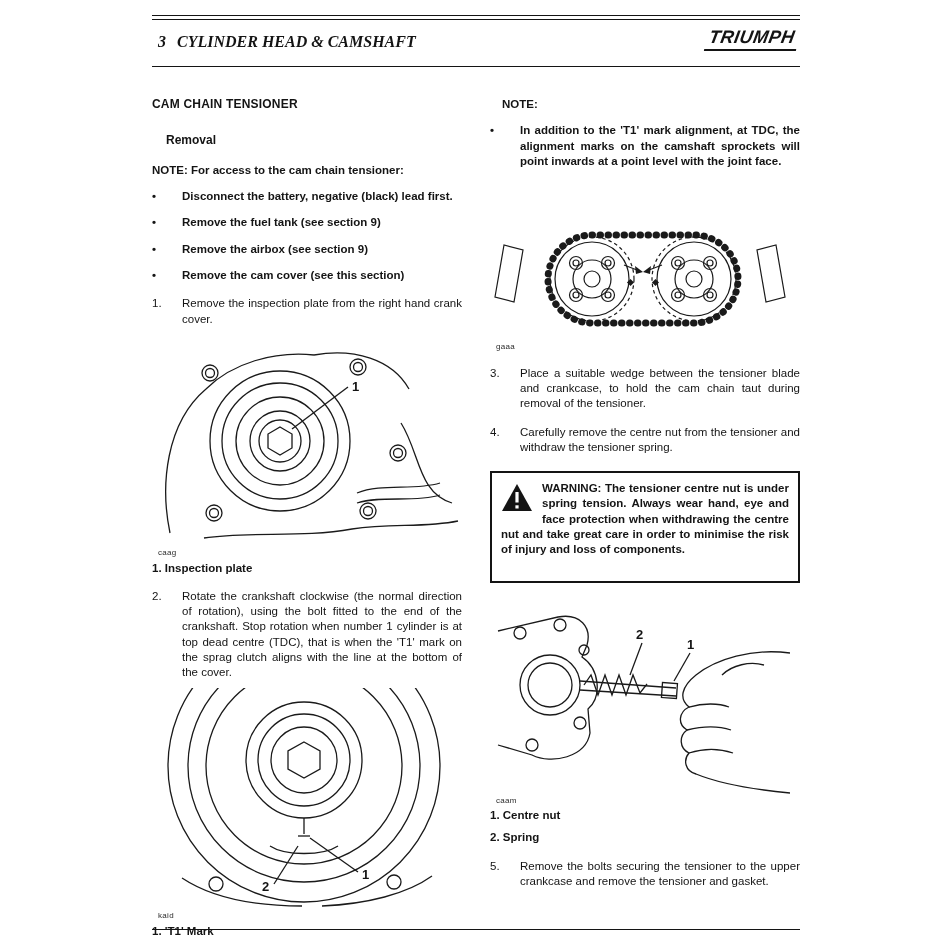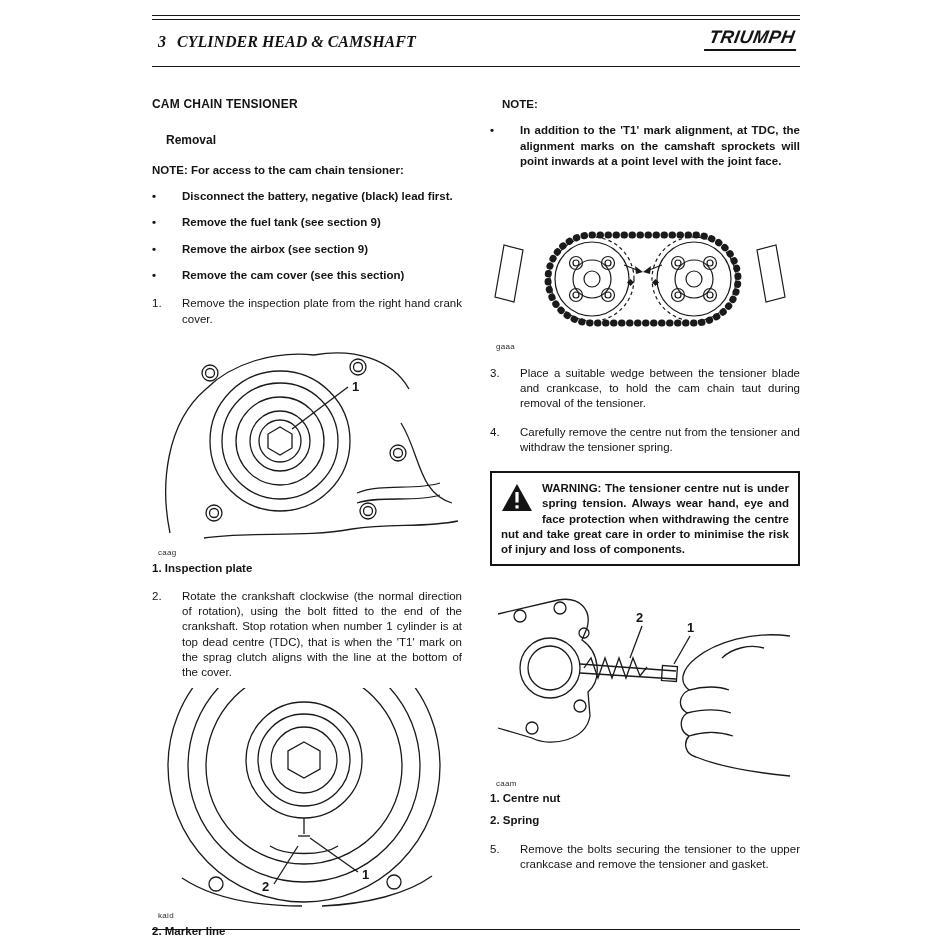--- a/index.html
+++ b/index.html
@@ -38,21 +38,21 @@
   .step .text { flex:1; text-align:justify; }
 
   .fig { margin-top:8px; }
   .fig svg { display:block; }
   .fig-code { font-size:8px; color:#2b2b2b; margin:1px 0 2px 6px; letter-spacing:0.3px; }
   .legend { font-weight:bold; margin-top:0; }
   .legend + .legend { margin-top:7px; }
   .fig-caption { font-weight:bold; margin-top:26px; text-align:left; }
 
   .warning-box {
-    border:2px solid #141414; padding:8px 9px 6px 9px; margin-top:16px;
+    border:2px solid #141414; padding:8px 9px 23px 9px; margin-top:16px;
     font-weight:bold; text-align:justify;
   }
   .warn-icon { float:left; margin:2px 9px 2px 0; }
 
   .bottom-rule { position:absolute; left:152px; top:929px; width:648px; border-top:1.7px solid #141414; }
 
   svg text { font-family:"Liberation Sans", sans-serif; }
   .callout { font-size:13px; font-weight:bold; fill:#141414; }
 </style>
 </head>
@@ -155,20 +155,21 @@
               <path d="M280 188 C 255 206, 215 216, 170 218"></path>
               <circle cx="64" cy="196" r="7"></circle>
               <circle cx="242" cy="194" r="7"></circle>
               <line x1="206" y1="184" x2="158" y2="150"></line>
               <line x1="122" y1="196" x2="146" y2="158"></line>
             </g>
             <text class="callout" x="210" y="191">1</text>
             <text class="callout" x="110" y="203">2</text>
           </svg>
           <div class="fig-code">kaid</div>
+          <div class="legend">1. 'T1' Mark</div>
           <div class="legend">2. Marker line</div>
         </div>
 
       </section>
 
       <section class="col">
 
         <p class="note-intro" style="margin-top:8px;margin-left:12px;">NOTE:</p>
 
         <div class="bullet">

